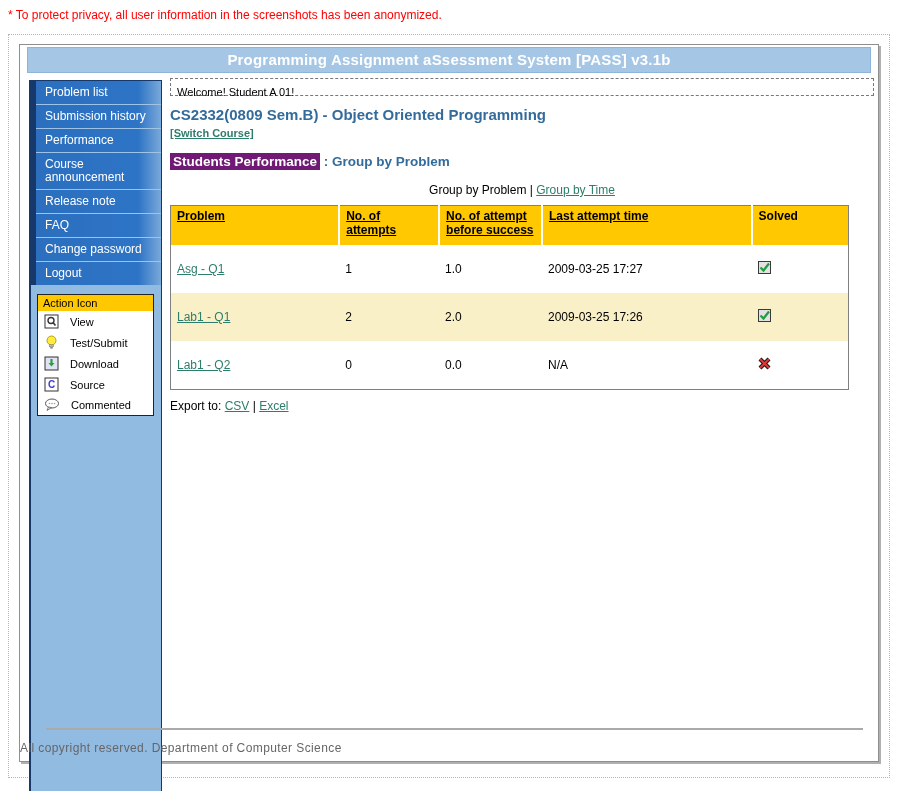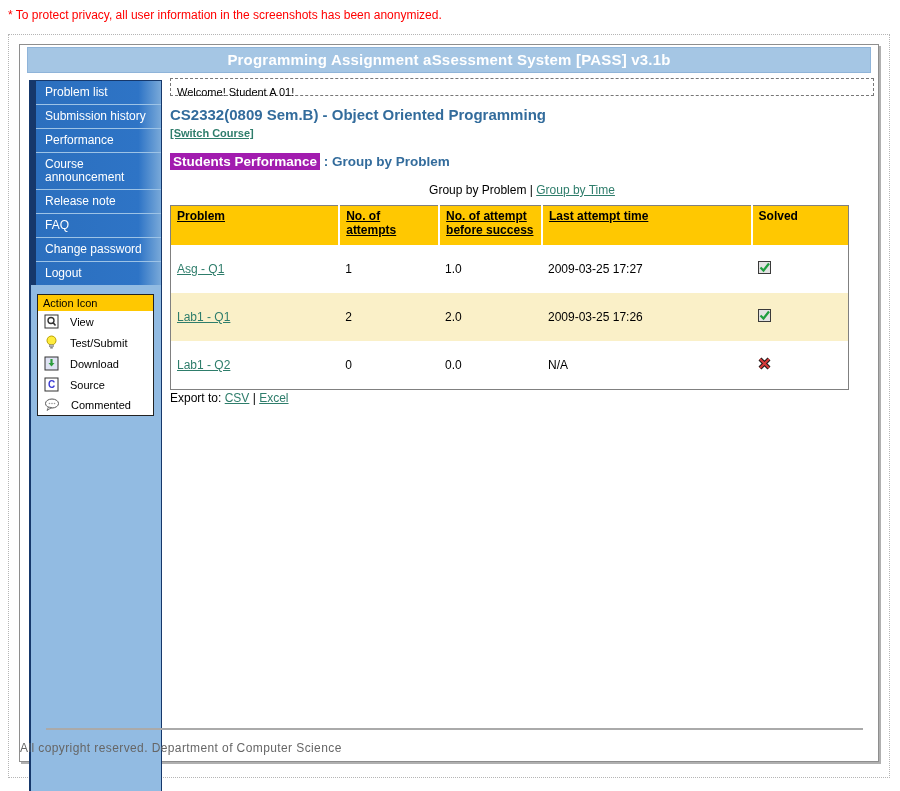--- a/index.html
+++ b/index.html
@@ -22,33 +22,33 @@
   .action-box-title { background: #ffc801; padding: 2px 5px; font-size: 11px; }
   .action-row { display: flex; align-items: center; gap: 11px; padding: 3px 3px 3px 6px; }
   .action-row svg { flex: 0 0 auto; }
 
   
   .main { position: absolute; left: 150px; top: 33px; width: 704px; }
   .welcome-box { border: 1px dashed #777; padding: 7px 6px; font-size: 11px; color: #000; height: 18px; }
   .course-title { margin-top: 10px; font-size: 15px; font-weight: bold; color: #336c9c; }
   .switch-course { display: inline-block; margin-top: 3px; font-size: 11px; font-weight: bold; color: #2e7d6b; text-decoration: underline; cursor: pointer; }
   .page-heading { margin-top: 13px; font-size: 13.5px; font-weight: bold; color: #336c9c; }
-  .page-heading .hl { background: #a21caf; color: #fff; padding: 1px 3px; }
+  .page-heading .hl { background: #701a75; color: #fff; padding: 1px 3px; }
   .group-row { margin-top: 14px; font-size: 12px; color: #000; text-align: center; }
   a.tlink { color: #2e7d6b; text-decoration: underline; cursor: pointer; }
 
   table.perf { margin-top: 8px; width: 679px; border-collapse: collapse; border: 1px solid #808080; font-size: 12px; }
   table.perf th { background: #ffc801; color: #000; text-align: left; vertical-align: top; font-weight: bold; padding: 3px 6px 8px 6px; border-right: 2px solid #fff; }
   table.perf th:last-child { border-right: none; }
   table.perf th .u { text-decoration: underline; cursor: pointer; }
   table.perf td { padding: 16px 6px; vertical-align: middle; height: 18px; }
   tr.row-alt td { background: #faf0c8; }
   .col-problem { width: 169px; } .col-attempts { width: 100px; } .col-before { width: 103px; } .col-last { width: 210px; } .col-solved { width: 97px; }
 
-  .export-row { margin-top: 1px; font-size: 12px; color: #000; }
+  .export-row { margin-top: 9px; font-size: 12px; color: #000; }
 
   .footer-line { position: absolute; left: 26px; top: 683px; width: 817px; border-top: 2px solid #aaa; }
   .footer-text { position: absolute; left: 0; top: 696px; width: 100%; text-align: left; font-size: 12px; color: #666; letter-spacing: .4px; }
 </style>
 </head>
 <body>
 
 <div class="privacy-notice">* To protect privacy, all user information in the screenshots has been anonymized.</div>
 
 <div class="outer-dotted">

